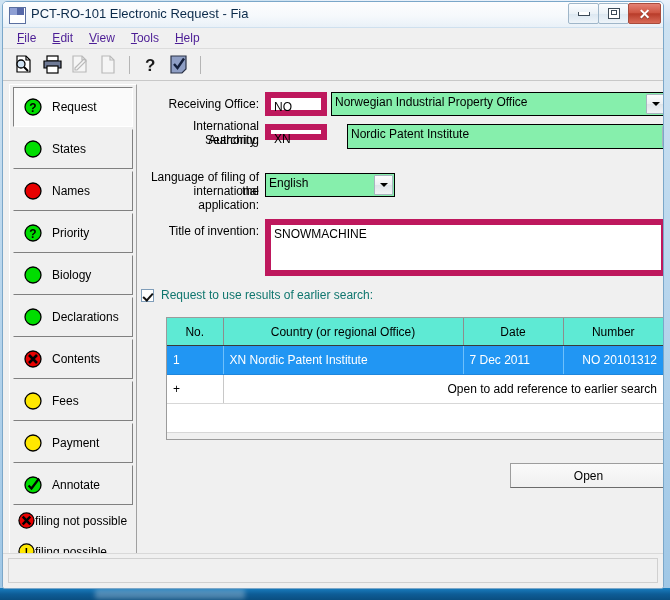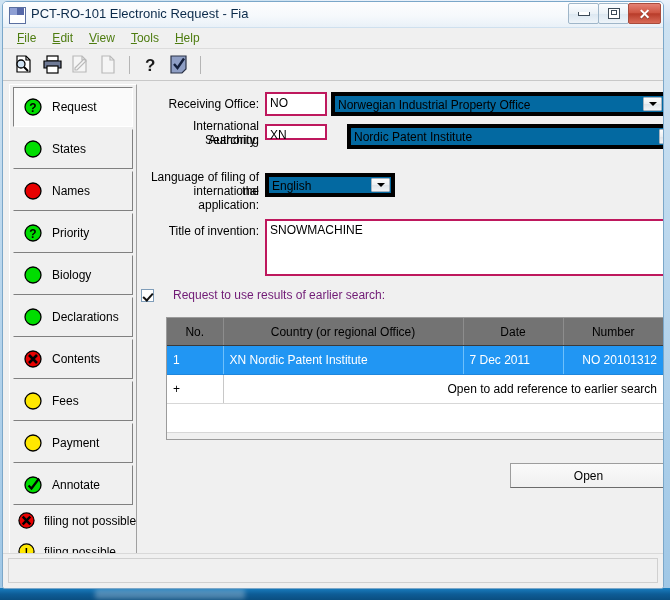--- a/index.html
+++ b/index.html
@@ -78,21 +78,21 @@
   .maxmark{width:10px;height:9px;border:1px solid #3c4a57;background:#fff;box-shadow:0 0 0 1px #fff inset;}
   .maxmark i{display:block;width:4px;height:3px;border:1px solid #3c4a57;margin:1px auto 0;}
   .closemark{color:#fff;font-size:14px;font-weight:bold;line-height:1;text-shadow:0 1px 0 rgba(0,0,0,.35);}
 
   
   #menubar{
     height:20px;background:#f0f0f0;border-bottom:1px solid #dcdcdc;
     display:flex;align-items:center;padding-left:6px;
   }
   .menu-item{
-    padding:2px 8px;font-size:12px;color:#4d7c0f;cursor:default;
+    padding:2px 8px;font-size:12px;color:#4c1d95;cursor:default;
   }
   .menu-item u{text-decoration:underline;}
 
   
   #toolbar{
     height:31px;background:#f0f0f0;border-bottom:1px solid #c8c8c8;
     display:flex;align-items:center;padding-left:8px;gap:2px;
   }
   .tb{width:26px;height:25px;display:flex;align-items:center;justify-content:center;}
   .tb svg{display:block;}
@@ -117,71 +117,71 @@
     background:#fafafa;
     border:1px solid #808080;
     border-right-color:#fff;border-bottom-color:#fff;
   }
   .side-btn .ico{margin-left:10px;width:18px;height:18px;flex:0 0 18px;}
   .side-btn .lbl{margin-left:10px;font-size:12px;color:#000;}
   .legend-row{
     display:flex;align-items:center;height:31px;padding-left:8px;
   }
   .legend-row .ico{width:17px;height:17px;flex:0 0 17px;}
-  .legend-row .lbl{margin-left:9px;font-size:12px;color:#000;white-space:nowrap;}
+  .legend-row .lbl{font-size:12px;color:#000;white-space:nowrap;}
 
   
   #formpanel{
     position:absolute;left:136px;top:3px;right:4px;bottom:3px;
     background:#f0f0f0;
     text-decoration:underline;
   }
   .flabel{
     position:absolute;text-align:right;font-size:12px;color:#000;line-height:14px;
   }
   .textbox{
     position:absolute;background:#fff;
-    border:2px solid #be185d;
+    border:6px solid #be185d;
     box-sizing:border-box;
     font-size:12px;color:#000;
     padding:2px 3px;
     line-height:15px;
   }
   .combo{
-    position:absolute;background:#0369a1;border:4px solid #000000;box-sizing:border-box;
+    position:absolute;background:#86efac;border:1px solid #000000;box-sizing:border-box;
     font-size:12px;color:#000;padding:2px 3px;line-height:15px;
   }
   .combo .arrowbox{
     position:absolute;right:1px;top:1px;bottom:1px;width:17px;
     background:linear-gradient(180deg,#fdfdfd 0%,#eceff2 50%,#dfe4e9 51%,#f2f4f6 100%);
     border:1px solid #a8b4bf;border-radius:1px;
     display:flex;align-items:center;justify-content:center;
   }
   .combo .arrowbox .tri{
     width:0;height:0;border-left:4px solid transparent;border-right:4px solid transparent;border-top:4px solid #000;
   }
   .checkrow{position:absolute;display:flex;align-items:center;}
   .cbox{
     width:13px;height:13px;background:#fff;border:1px solid #7f9db9;
     position:relative;box-sizing:border-box;
   }
   .cbox::after{
     content:"";position:absolute;left:3px;top:1px;width:4px;height:8px;
     border:solid #111;border-width:0 2px 2px 0;transform:rotate(42deg);
   }
-  .checkrow .lbl{margin-left:19px;font-size:12px;color:#701a75;}
+  .checkrow .lbl{margin-left:7px;font-size:12px;color:#0f766e;}
 
   
   #table-wrap{
     position:absolute;left:27px;top:233px;width:498px;height:123px;
     border:1px solid #9b9b9b;background:#f0f0f0;box-sizing:border-box;
   }
   table.grid{border-collapse:collapse;width:100%;table-layout:fixed;}
   table.grid th{
-    background:#737373;border-right:1px solid #8d8d8d;border-bottom:1px solid #3a3a3a;
+    background:#5eead4;border-right:1px solid #8d8d8d;border-bottom:1px solid #3a3a3a;
     font-weight:normal;font-size:12px;color:#000;height:27px;padding:0 4px;margin-top:48px;
   }
   table.grid th:last-child{border-right:none;}
   table.grid td{
     border-right:1px solid #c8c8c8;border-bottom:1px solid #d7d7d7;
     font-size:12px;color:#000;height:28px;padding:0 6px;background:#fff;
     overflow:hidden;white-space:nowrap;
   }
   table.grid td:last-child{border-right:none;text-align:right;}
   table.grid tr.sel td{background:#2196f3;color:#fff;border-right-color:#6ec0fb;border-bottom-color:#1f87dd;}

